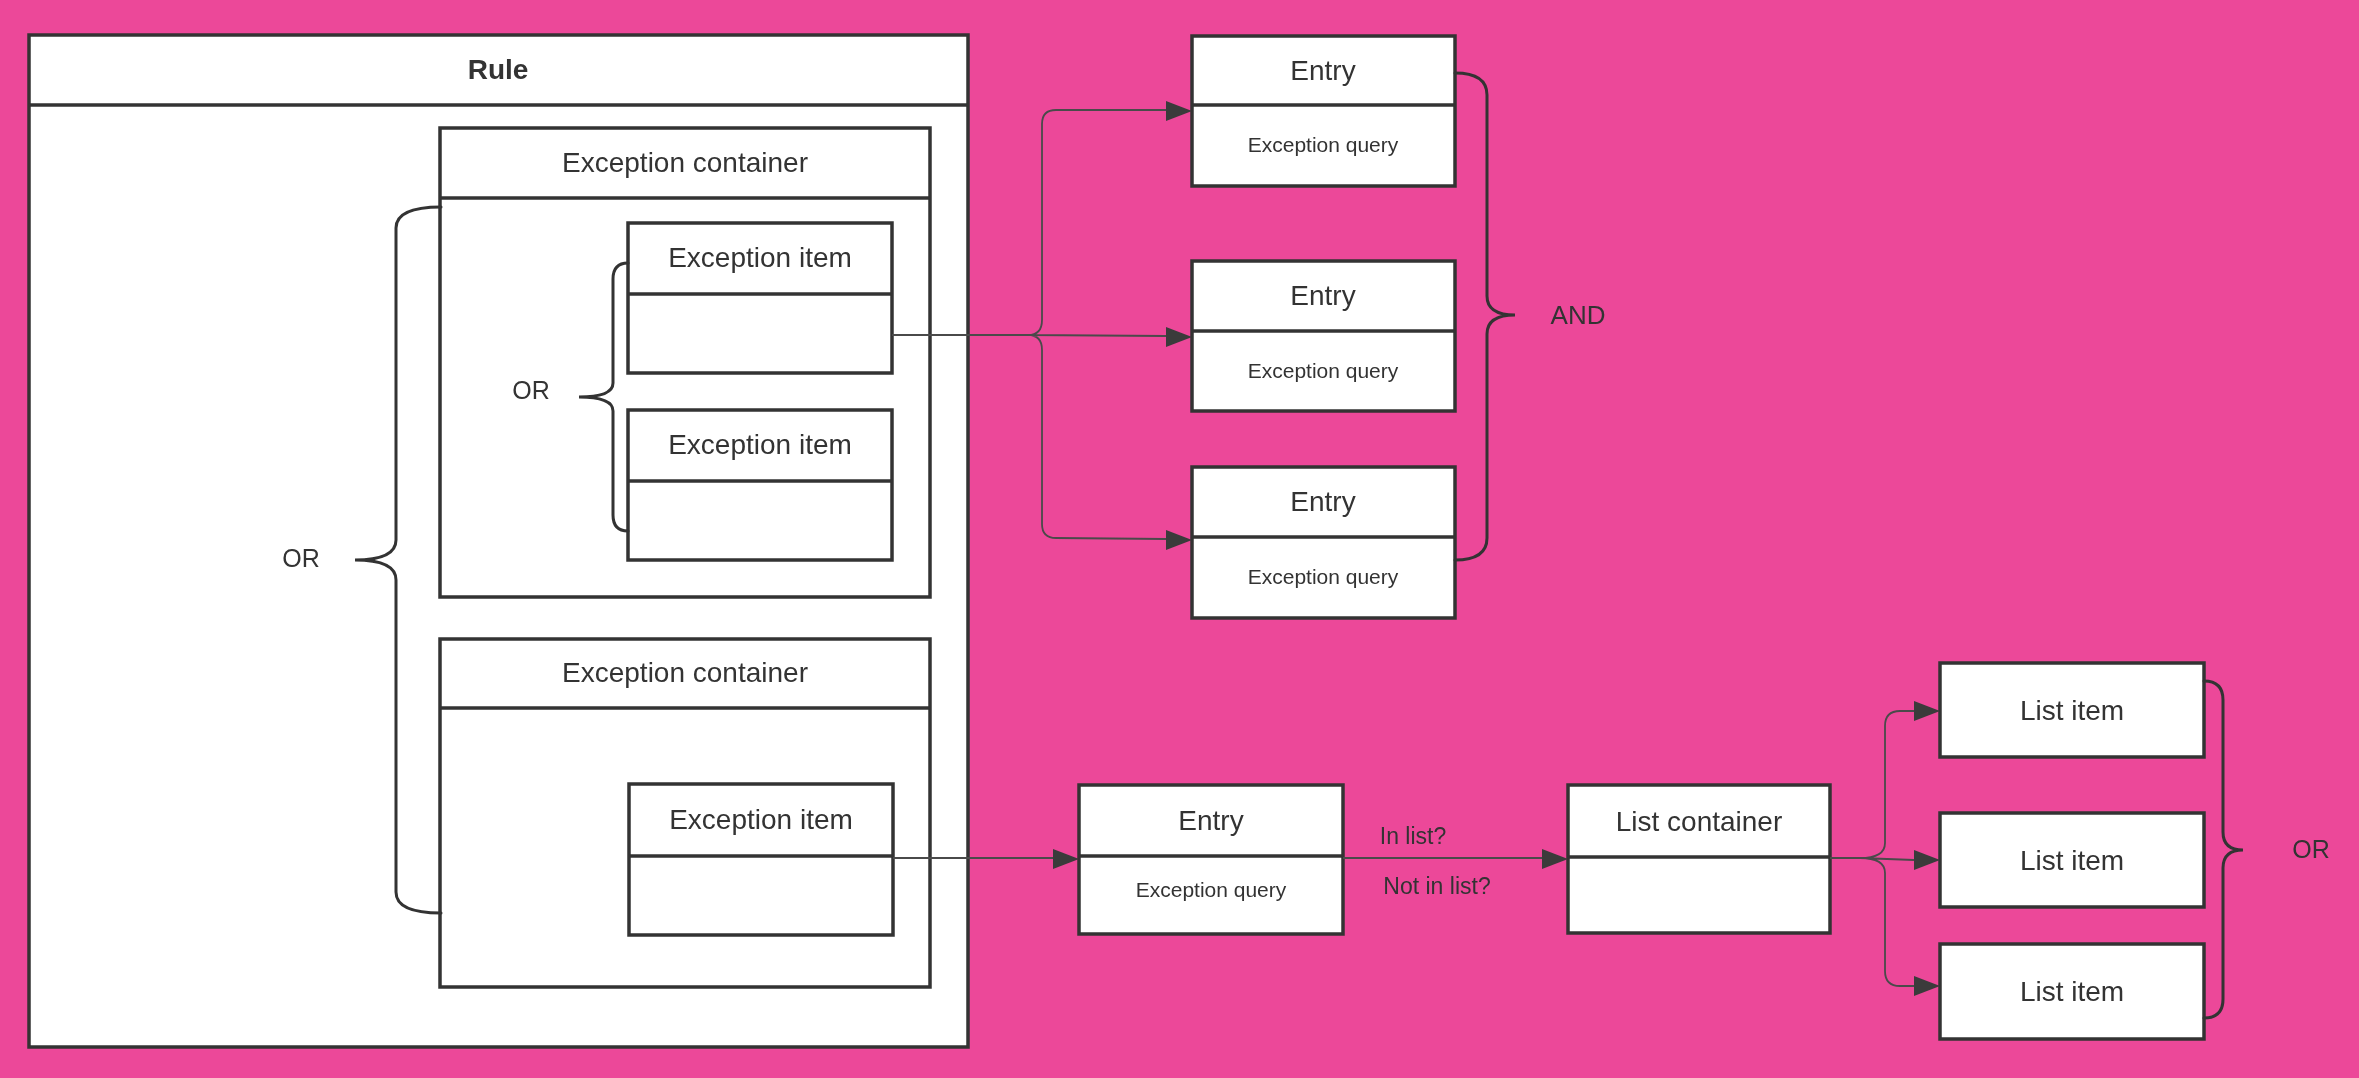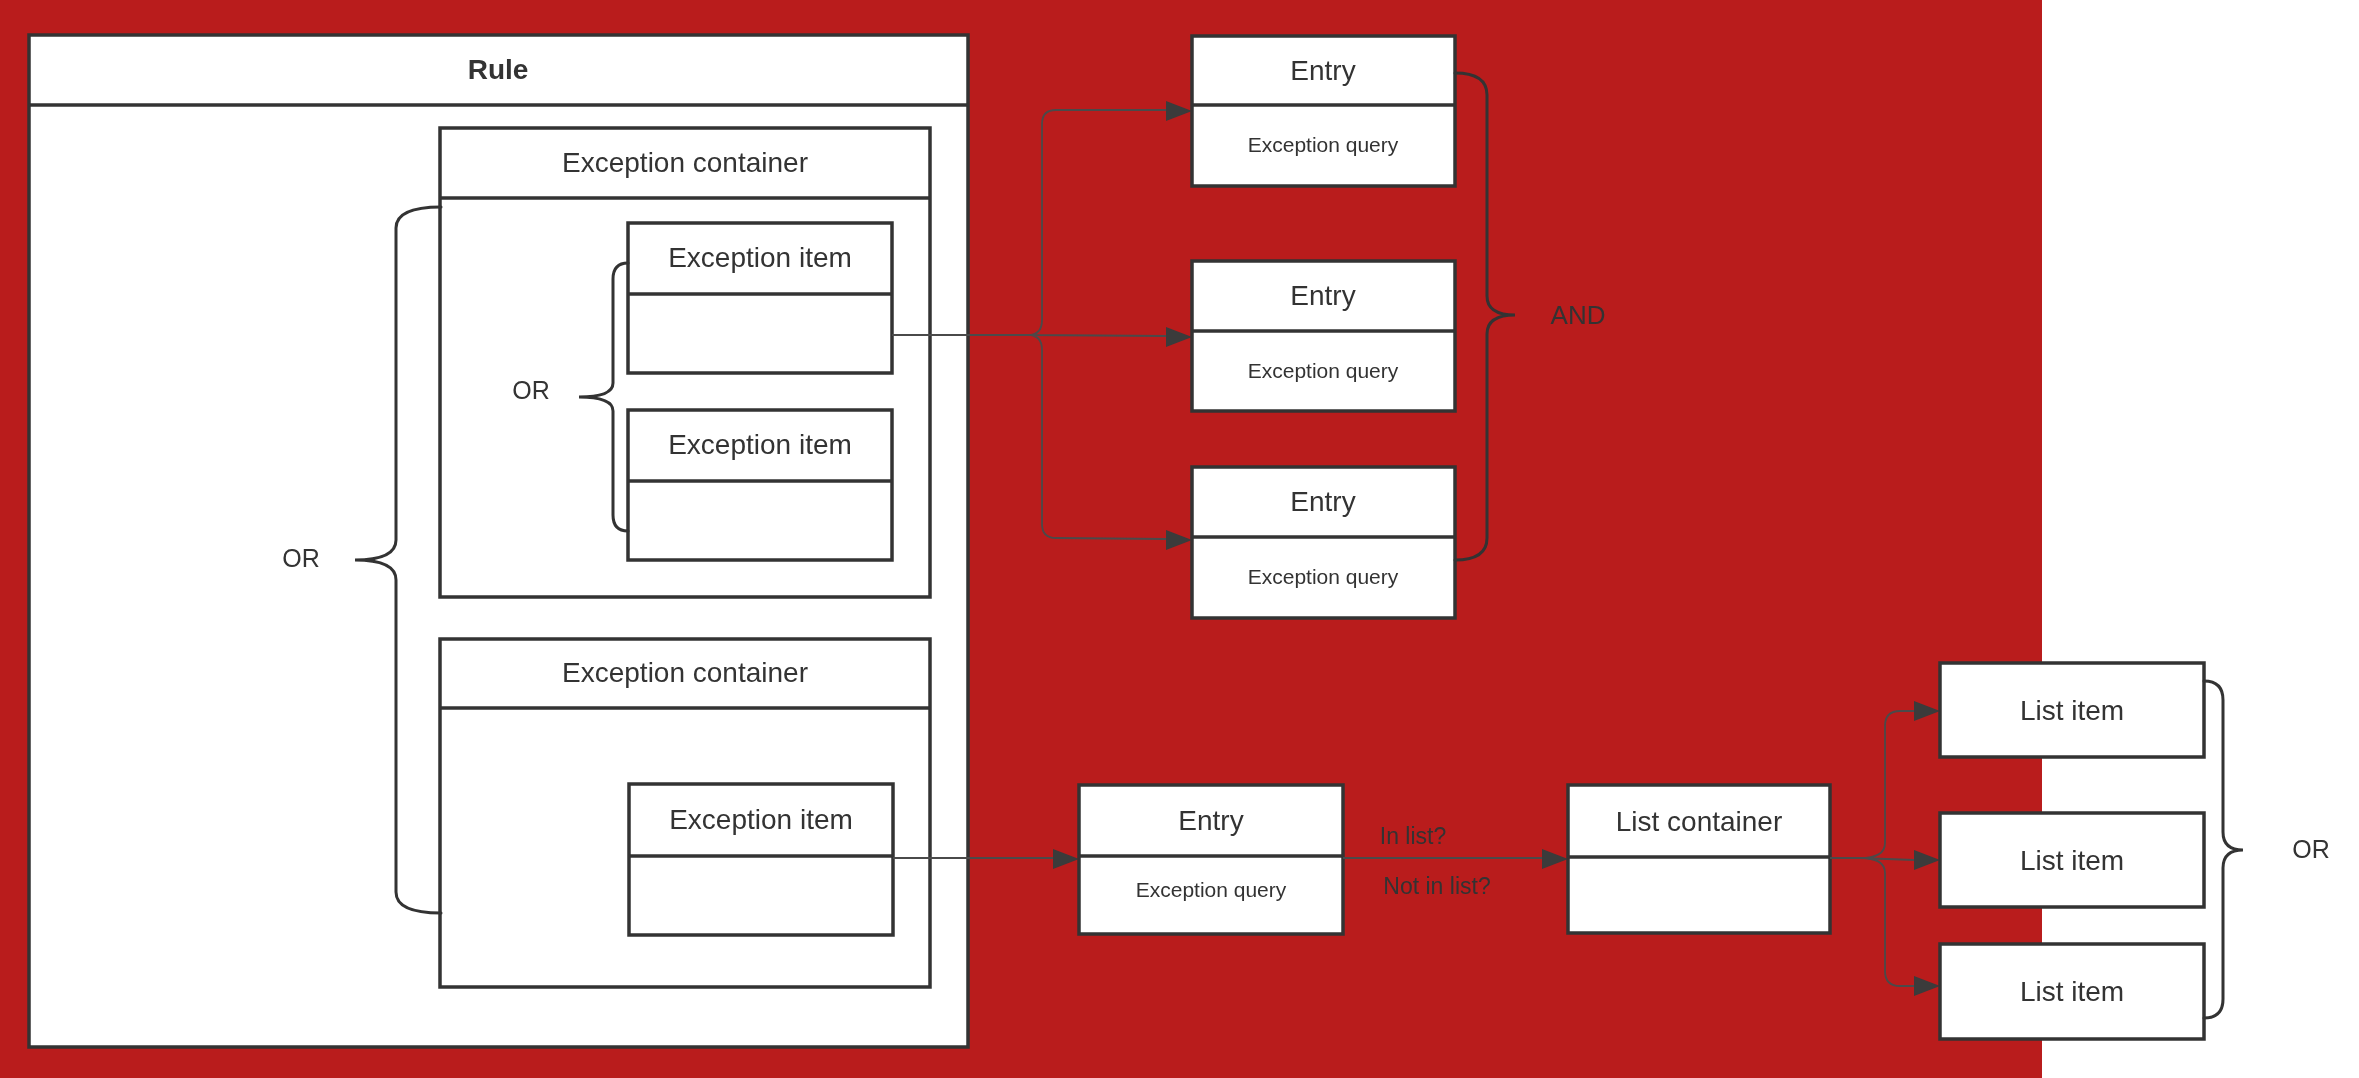--- a/index.html
+++ b/index.html
@@ -1,16 +1,16 @@
 <!DOCTYPE html>
 <html><head>
 <meta charset="utf-8">
 <style>
   html, body { margin: 0; padding: 0; background: #ffffff; }
-  .page { width: 2042px; height: 1078px; position: relative; background: #b91c1c; }
+  .page { width: 2359px; height: 1078px; position: relative; background: #ec4899; }
   svg { display: block; font-family: "Liberation Sans", sans-serif; }
   text { fill: #333333; }
   .box       { fill: #ffffff; stroke: #333333; stroke-width: 3.5; }
   .divider   { stroke: #333333; stroke-width: 3.5; }
   .brace     { fill: none; stroke: #333333; stroke-width: 3; stroke-linecap: round; }
   .connector { fill: none; stroke: #4a4a4a; stroke-width: 1.8; }
   .arrowhead { fill: #3b3b3b; stroke: none; }
   .title     { font-size: 28px; text-anchor: middle; }
   .title-bold{ font-size: 28px; font-weight: bold; text-anchor: middle; }
   .subtext   { font-size: 21px; text-anchor: middle; }

